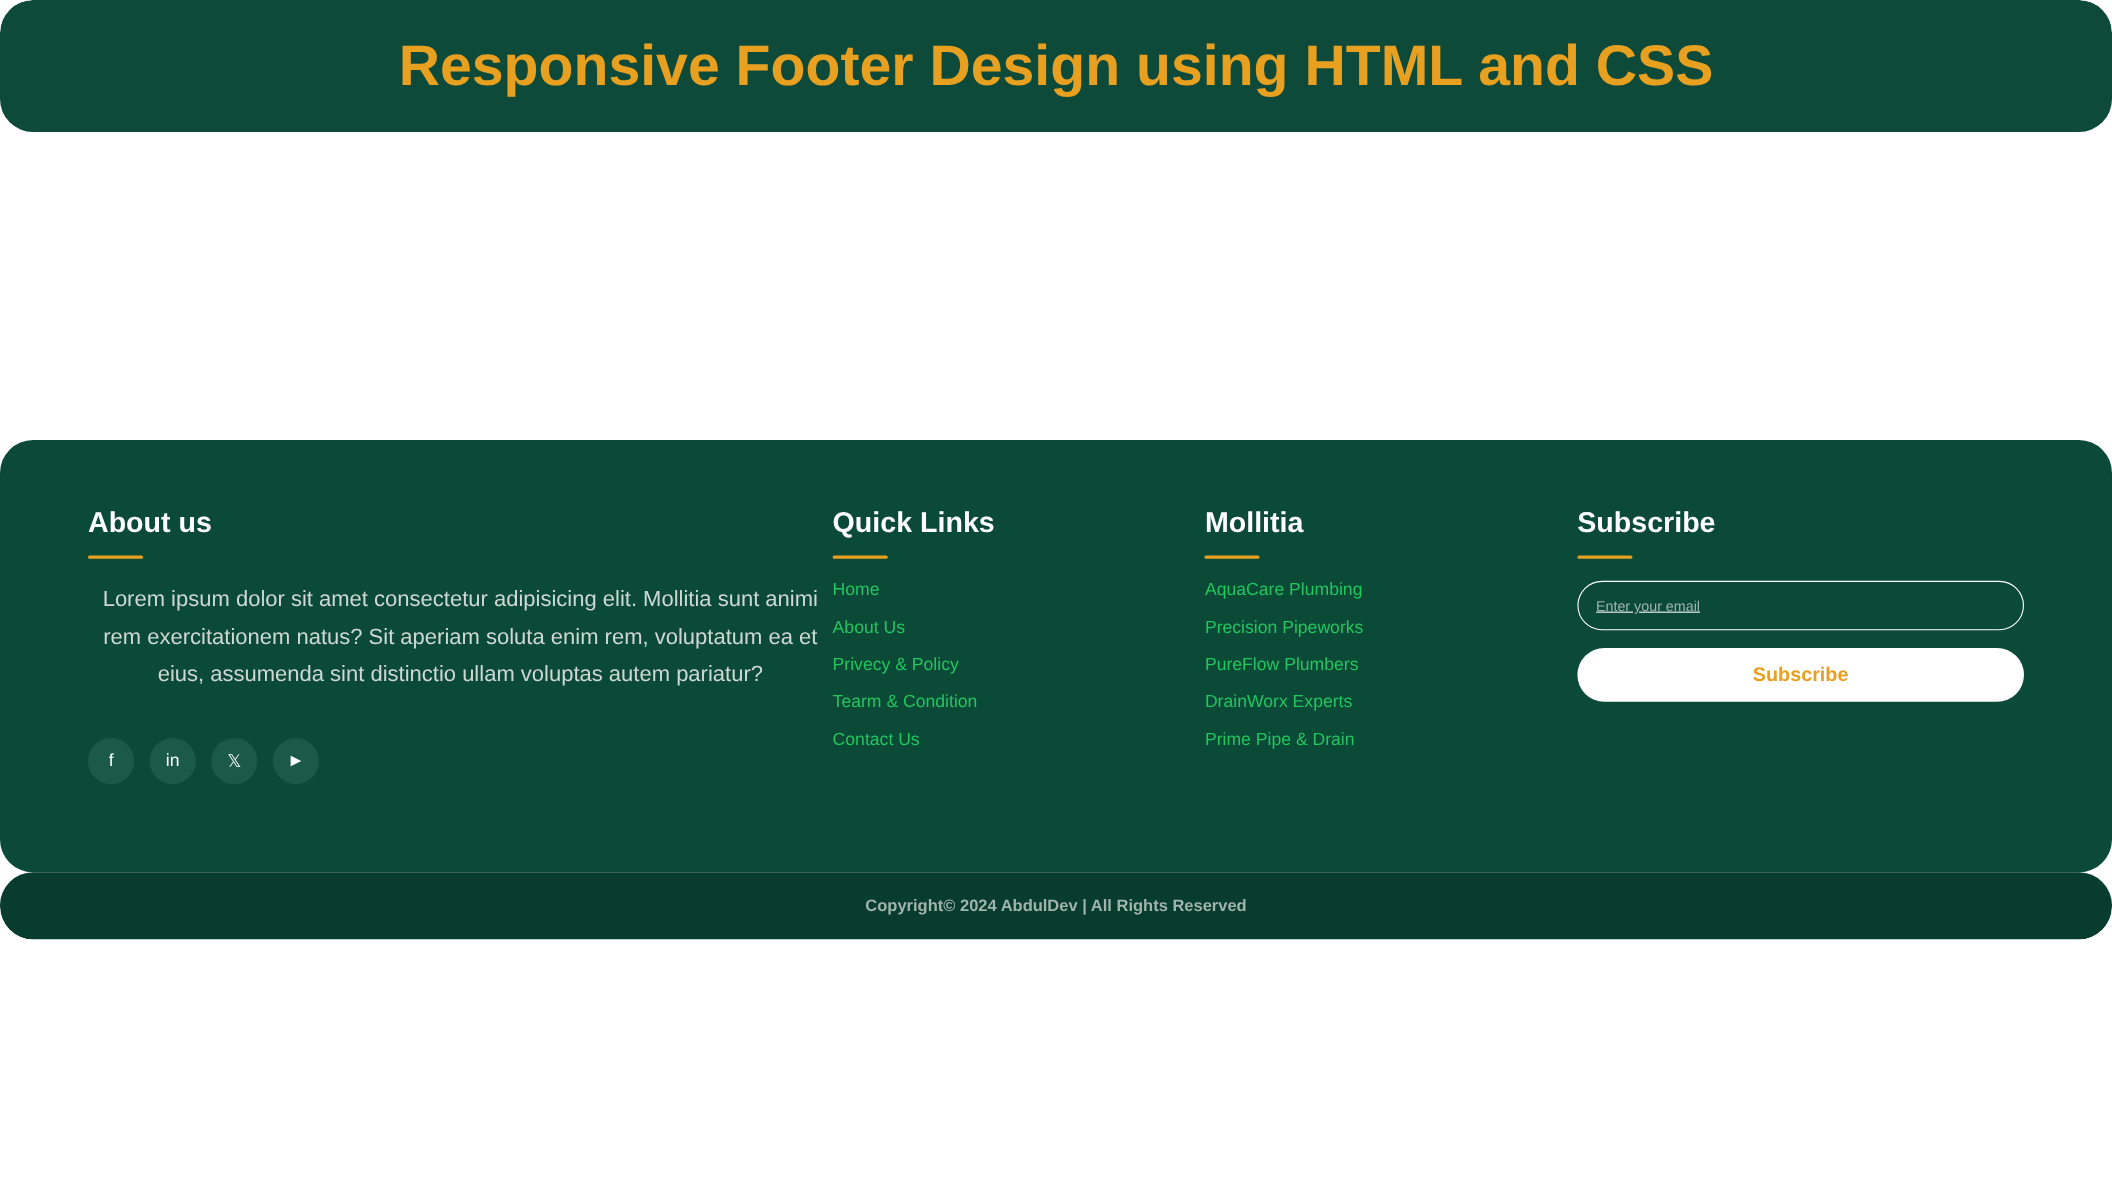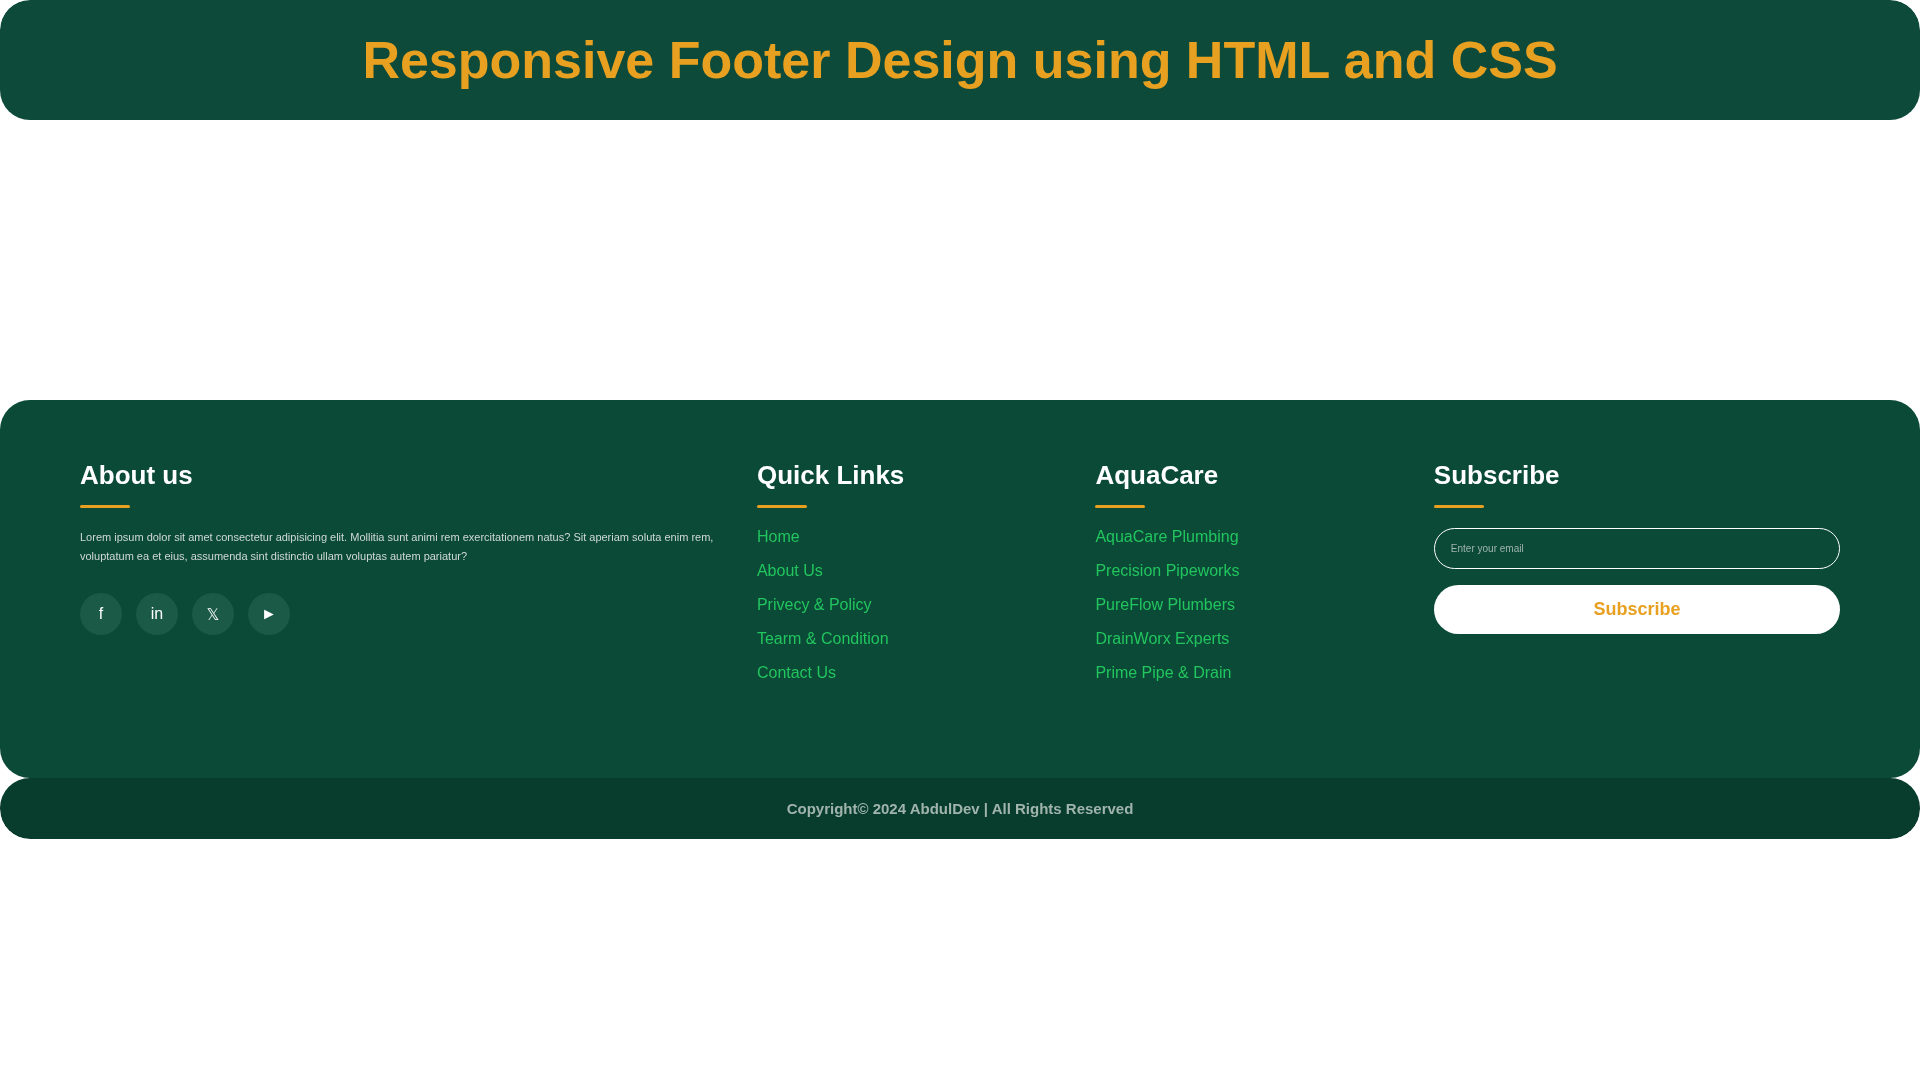--- a/index.html
+++ b/index.html
@@ -57,24 +57,25 @@
     }
 
     .footer-underline {
       width: 50px;
       height: 3px;
       background-color: #e8a020;
       margin-bottom: 20px;
     }
 
     .footer-about-text {
-      font-size: 11px;
+      font-size: 20px;
       line-height: 1.7;
       color: #d0d8d4;
-      margin-bottom: 28px;
+      margin-bottom: 41px;
+      text-align: center;
     }
 
     .social-icons {
       display: flex;
       gap: 14px;
     }
 
     .social-icon {
       width: 42px;
       height: 42px;
@@ -103,23 +104,24 @@
       font-size: 16px;
       transition: color 0.2s;
     }
 
     .subscribe-input {
       width: 100%;
       padding: 14px 16px;
       border: 1.5px solid #ffffff;
       background: transparent;
       color: #ffffff;
-      font-size: 10px;
+      font-size: 13px;
       margin-bottom: 16px;
       outline: none;
+      text-decoration: underline;
     }
 
     .subscribe-input::placeholder {
       color: #a0b4ac;
     }
 
     .subscribe-button {
       width: 100%;
       padding: 14px 16px;
       background-color: #ffffff;
@@ -172,21 +174,21 @@
       <ul class="footer-links">
         <li><a href="#">Home</a></li>
         <li><a href="#">About Us</a></li>
         <li><a href="#">Privecy &amp; Policy</a></li>
         <li><a href="#">Tearm &amp; Condition</a></li>
         <li><a href="#">Contact Us</a></li>
       </ul>
     </div>
 
     <div class="footer-section">
-      <h3>AquaCare</h3>
+      <h3>Mollitia</h3>
       <div class="footer-underline"></div>
       <ul class="footer-links">
         <li><a href="#">AquaCare Plumbing</a></li>
         <li><a href="#">Precision Pipeworks</a></li>
         <li><a href="#">PureFlow Plumbers</a></li>
         <li><a href="#">DrainWorx Experts</a></li>
         <li><a href="#">Prime Pipe &amp; Drain</a></li>
       </ul>
     </div>
 

